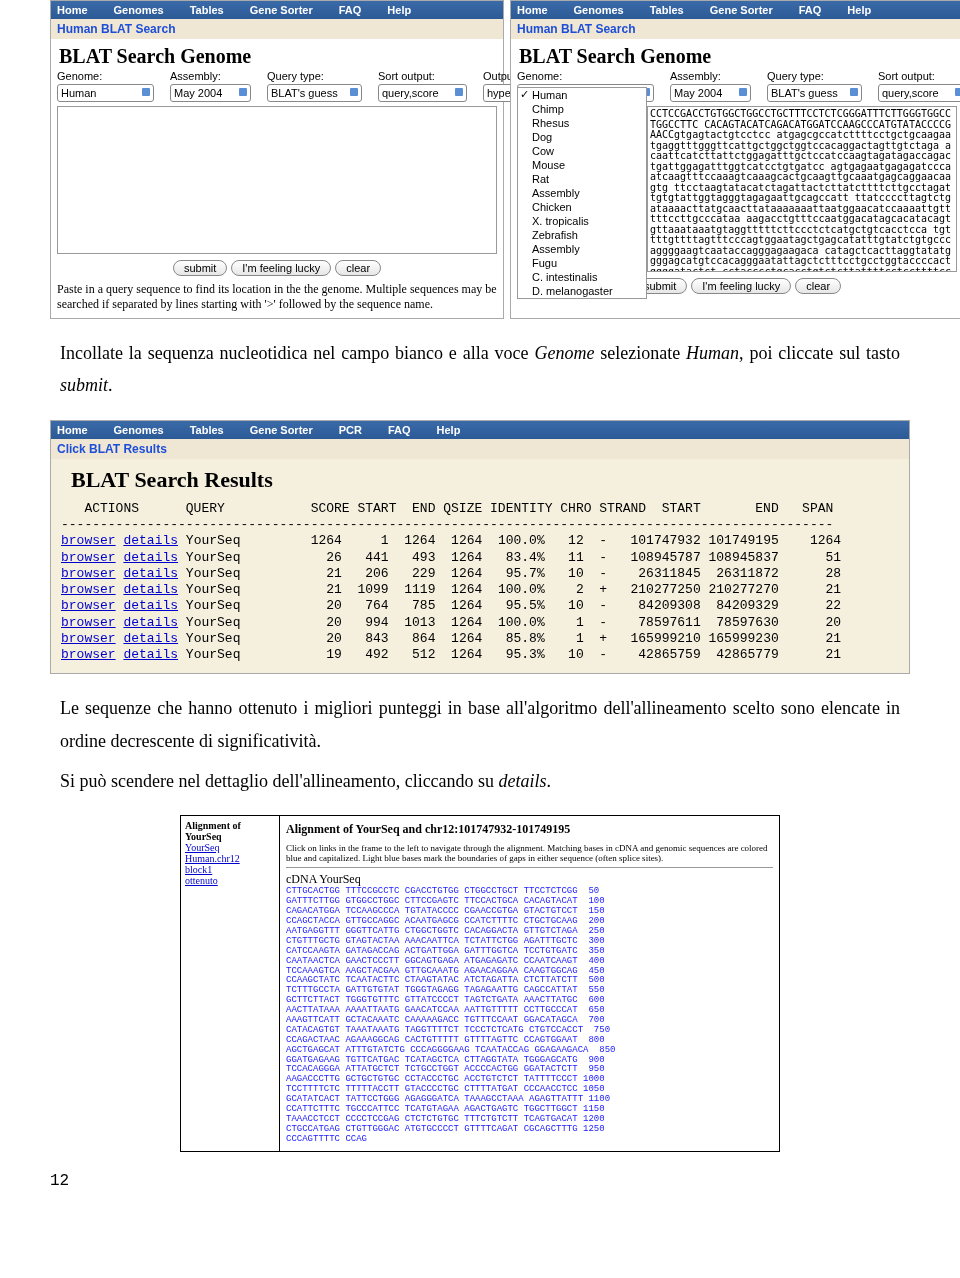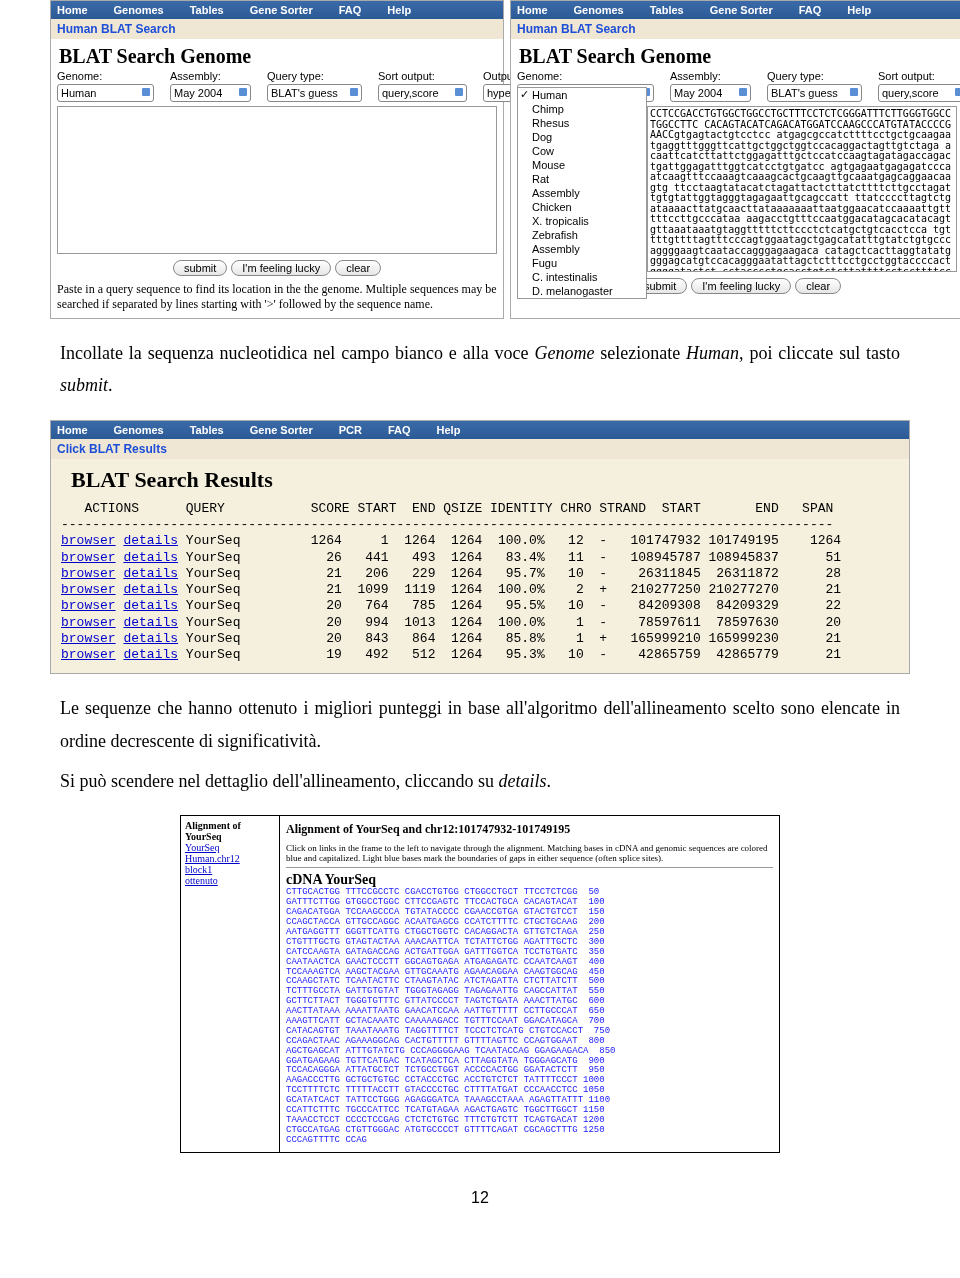--- a/index.html
+++ b/index.html
@@ -34,21 +34,21 @@
 .pre a{color:#0000cc;text-decoration:underline}
 .align-wrap{display:flex;margin:10px 130px 10px 130px;border:1px solid #000}
 .align-left{width:90px;border-right:1px solid #000;padding:4px;font-family:"Times New Roman",serif;font-size:10px}
 .align-left .ttl{font-weight:bold;margin-bottom:0}
 .align-left a{color:#0000cc;text-decoration:underline;display:block;font-size:10px}
 .align-right{flex:1;padding:6px;font-family:"Times New Roman",serif;font-size:12px}
 .align-right .hd{font-weight:bold;font-size:12px;margin-bottom:6px}
 .align-right .note{font-size:9px;margin-bottom:4px}
 .align-right hr{border:none;border-top:1px solid #999;margin:4px 0}
 .cdna{font-family:"Courier New",monospace;font-size:9px;line-height:1.1;color:#1a1aff;white-space:pre}
-.pgnum{text-align:center;font-family:Liberation Sans, sans-serif;font-size:16px;margin-top:36px}
+.pgnum{text-align:left;font-family:Liberation Mono, monospace;font-size:16px;margin-top:20px}
 </style>
 </head>
 <body>
 
 <div class="page">
 
 <div class="row-top">
 
   <div class="panel left">
     <div class="nav">
@@ -201,21 +201,21 @@
           <a href="#">YourSeq</a>
           <a href="#">Human.chr12</a>
           <a href="#">block1</a>
           <a href="#">ottenuto</a>
         </div>
   </div>
   <div class="align-right">
     <div class="hd">Alignment of YourSeq and chr12:101747932-101749195</div>
     <div class="note">Click on links in the frame to the left to navigate through the alignment. Matching bases in cDNA and genomic sequences are colored blue and capitalized. Light blue bases mark the boundaries of gaps in either sequence (often splice sites).</div>
     <hr>
-    <div style="font-weight:bold;font-size:14px">cDNA YourSeq</div>
+    <div style="font-weight:normal;font-size:12px">cDNA YourSeq</div>
     <div class="cdna">CTTGCACTGG TTTCCGCCTC CGACCTGTGG CTGGCCTGCT TTCCTCTCGG  50
 GATTTCTTGG GTGGCCTGGC CTTCCGAGTC TTCCACTGCA CACAGTACAT  100
 CAGACATGGA TCCAAGCCCA TGTATACCCC CGAACCGTGA GTACTGTCCT  150
 CCAGCTACCA GTTGCCAGGC ACAATGAGCG CCATCTTTTC CTGCTGCAAG  200
 AATGAGGTTT GGGTTCATTG CTGGCTGGTC CACAGGACTA GTTGTCTAGA  250
 CTGTTTGCTG GTAGTACTAA AAACAATTCA TCTATTCTGG AGATTTGCTC  300
 CATCCAAGTA GATAGACCAG ACTGATTGGA GATTTGGTCA TCCTGTGATC  350
 CAATAACTCA GAACTCCCTT GGCAGTGAGA ATGAGAGATC CCAATCAAGT  400
 TCCAAAGTCA AAGCTACGAA GTTGCAAATG AGAACAGGAA CAAGTGGCAG  450
 CCAAGCTATC TCAATACTTC CTAAGTATAC ATCTAGATTA CTCTTATCTT  500

